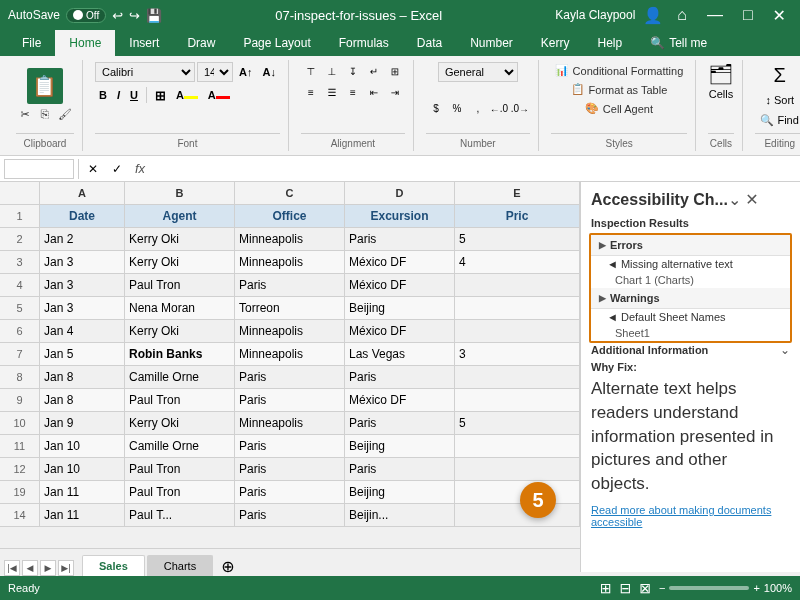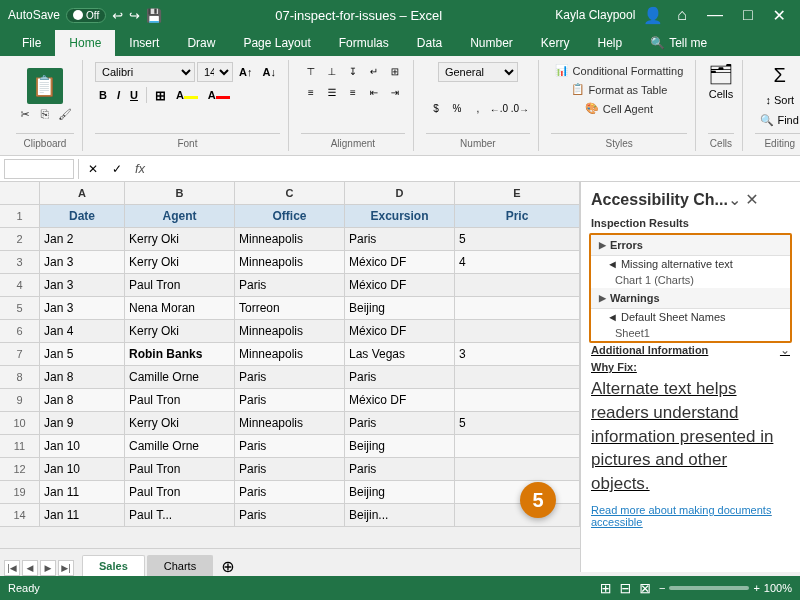--- a/index.html
+++ b/index.html
@@ -109,21 +109,21 @@
       font-weight: 600;
       color: #333;
       border-bottom: 1px solid #e0e0e0;
       display: flex;
       align-items: center;
       gap: 4px;
     }
     .results-item { padding: 2px 16px; font-size: 11px; color: #333; }
     .results-item.sub { padding-left: 24px; color: #555; }
 
-    .additional-info { padding: 0 10px; text-decoration: underline; }
+    .additional-info { padding: 0 10px; }
     .additional-info-header {
       display: flex;
       align-items: center;
       justify-content: space-between;
       font-size: 11px;
       font-weight: 700;
       color: #333;
       margin-bottom: 4px;
     }
     .why-fix-label { font-size: 11px; font-weight: 600; color: #333; margin-bottom: 4px; }

